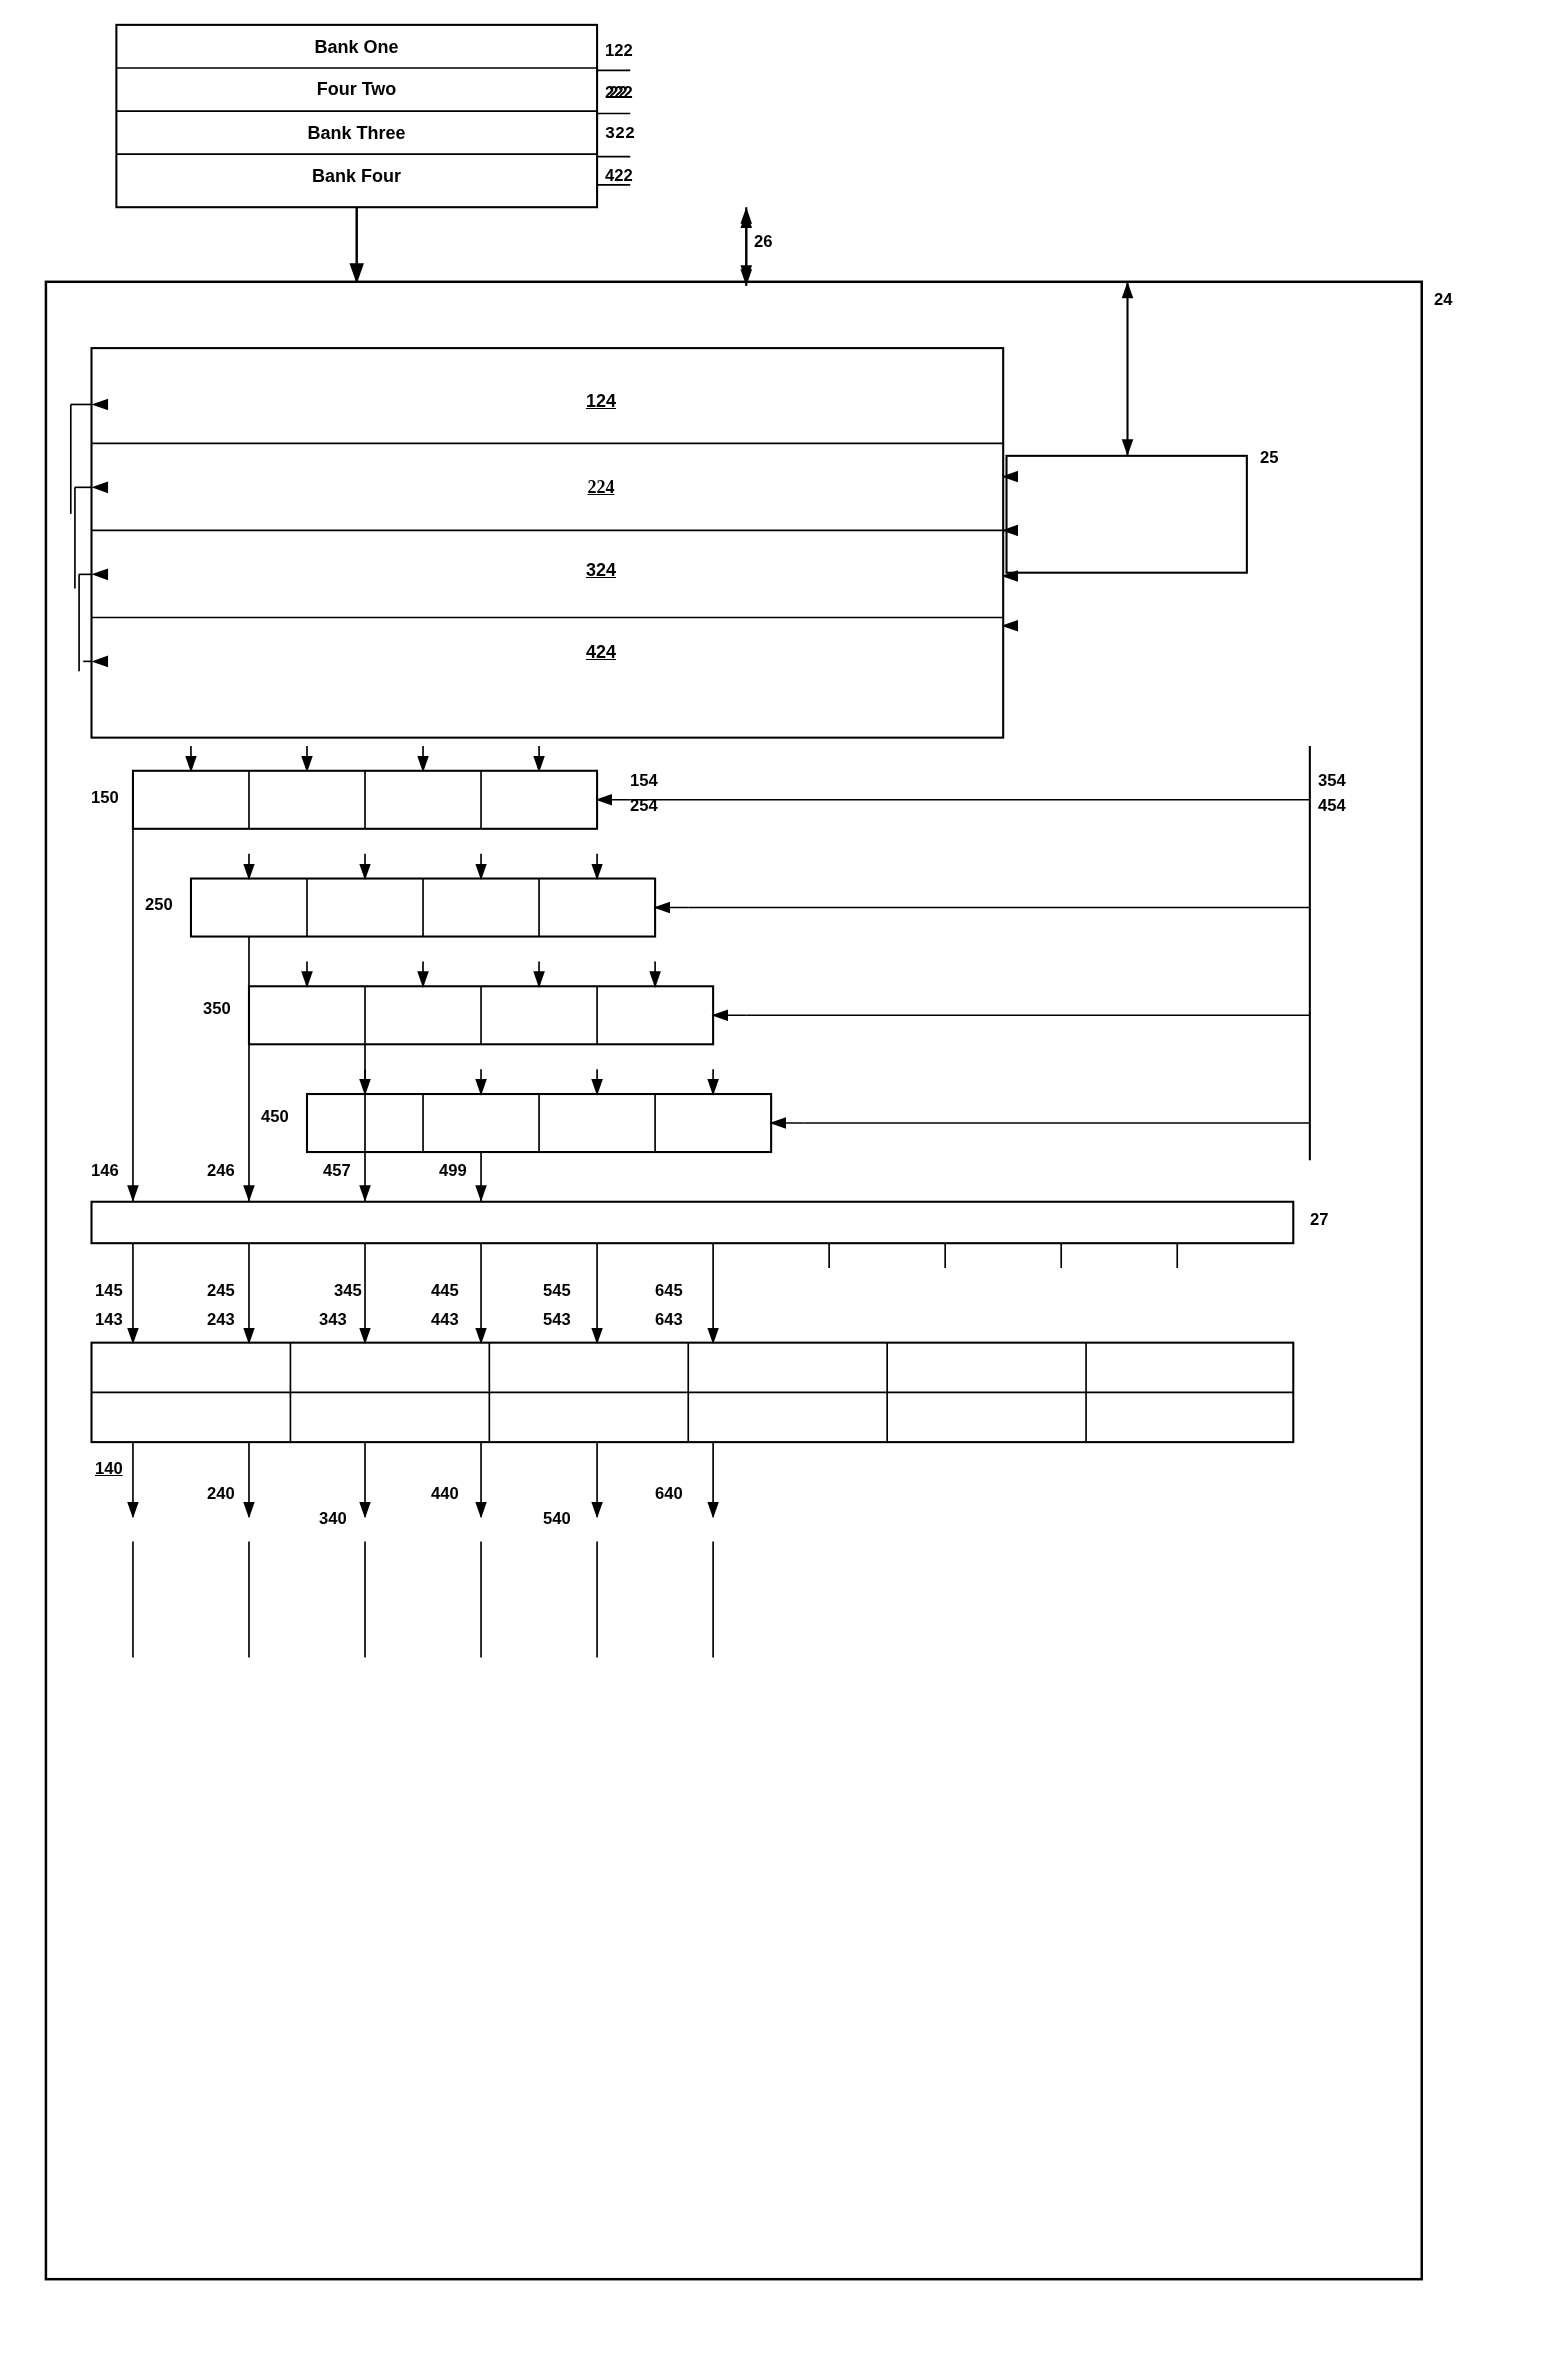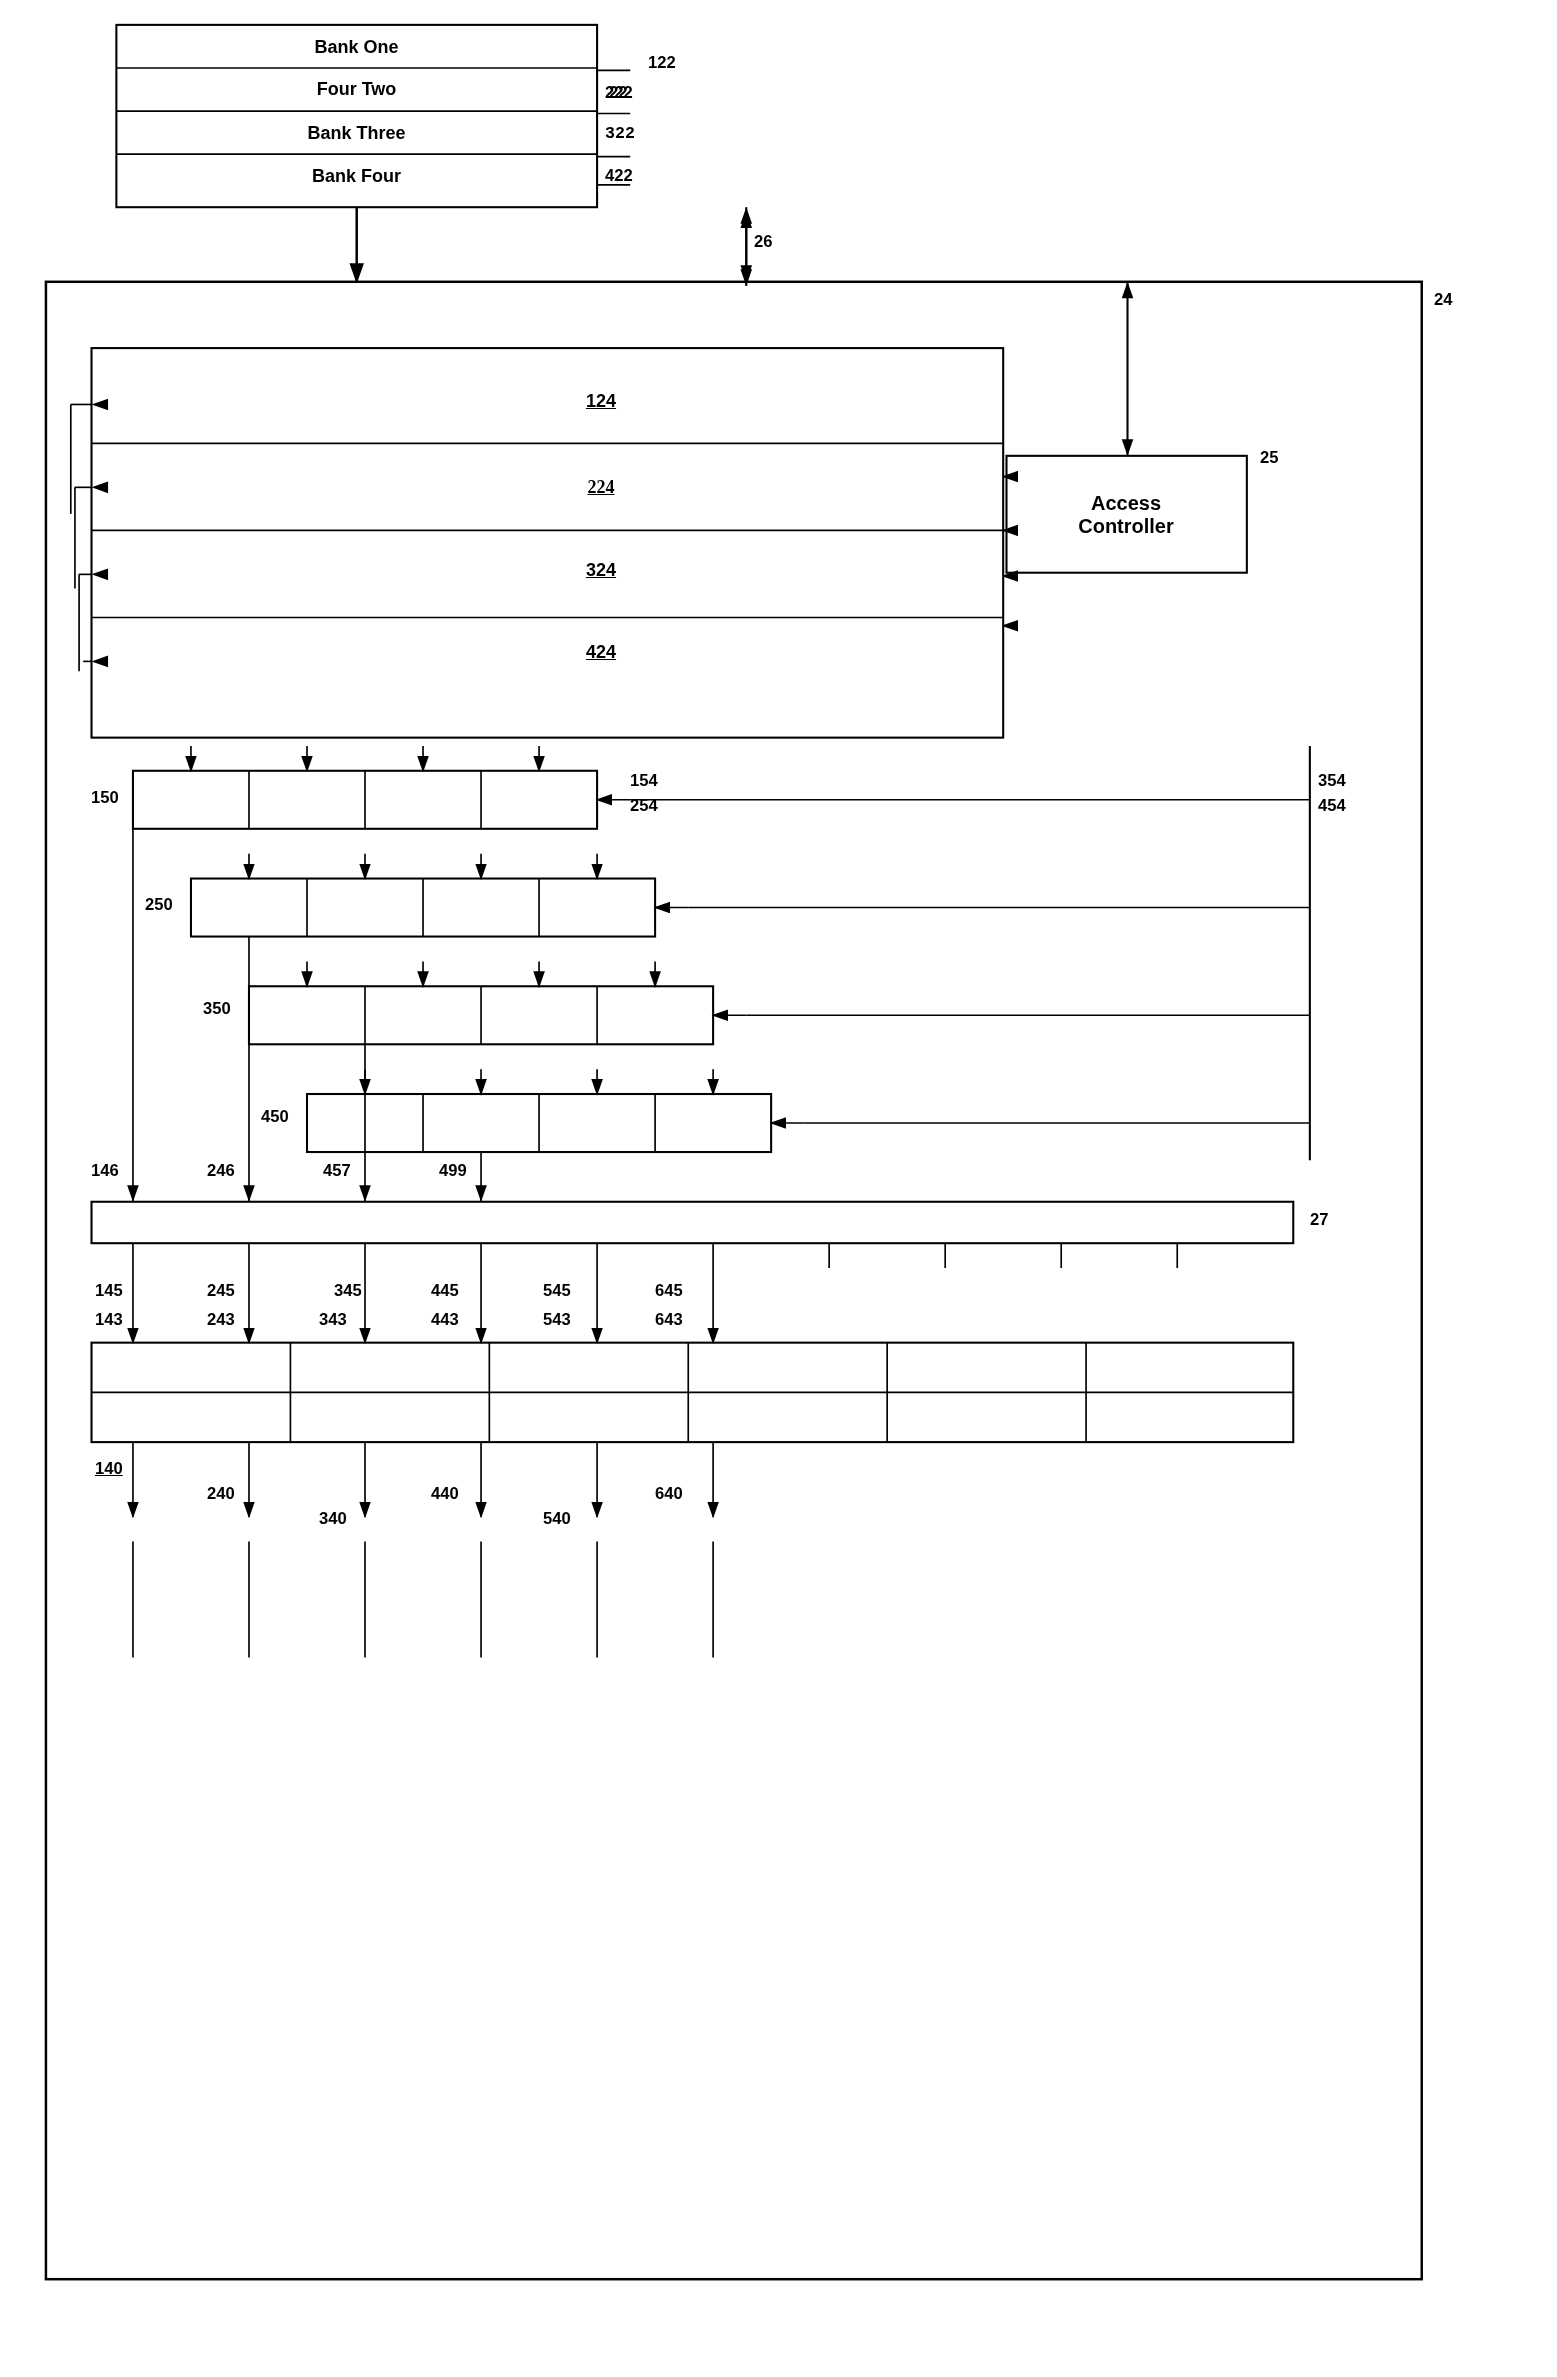--- a/index.html
+++ b/index.html
@@ -226,38 +226,35 @@
     <polygon points="1360,340 1353,360 1367,360" fill="black"></polygon>
     <polygon points="1360,550 1353,530 1367,530" fill="black"></polygon>
 
     <line x1="1580" y1="900" x2="1580" y2="1400" stroke="black" stroke-width="2.5"></line>
 
   </svg>
 
   <span class="ref-label" style="left:609px; top:83px;">22</span>
 
   <span class="box-label" style="left:166px; top:37px; width:381px;">Bank One</span>
-  <span class="ref-label" style="left:605px; top:53px;margin-left:43px;">122</span>
+  <span class="ref-label" style="left:605px; top:41px;">122</span>
 
   <span class="box-label" style="left:166px; top:79px; width:381px;">Four Two</span>
   <span class="ref-label" style="left:605px; top:83px;">222</span>
 
   <span class="box-label" style="left:166px; top:123px; width:381px;">Bank Three</span>
   <span class="ref-label" style="left:605px; top:124px;font-family:Liberation Mono, monospace;">322</span>
 
   <span class="box-label" style="left:166px; top:166px; width:381px;">Bank Four</span>
   <span class="ref-label" style="left:605px; top:166px;">422</span>
 
   <span class="ref-label" style="left:754px; top:232px;">26</span>
 
   <span class="ref-label" style="left:1434px; top:290px;">24</span>
 
-  <div style="position:absolute; left:1006px; top:456px; width:240px; height:117px; display:flex; align-items:center; justify-content:center; text-align:center;">
-    <span class="box-label" style="position:relative; font-size:20px;">Access<br>Controller</span>
-  </div>
 
   <span class="ref-label" style="left:1260px; top:448px;">25</span>
 
   <span class="box-label underline" style="left:290px; top:391px; width:622px;">124</span>
 
   <span class="box-label underline" style="left:290px; top:477px; width:622px;font-family:Liberation Serif, serif;">224</span>
 
   <span class="box-label underline" style="left:290px; top:560px; width:622px;">324</span>
 
   <span class="box-label underline" style="left:290px; top:642px; width:622px;">424</span>

